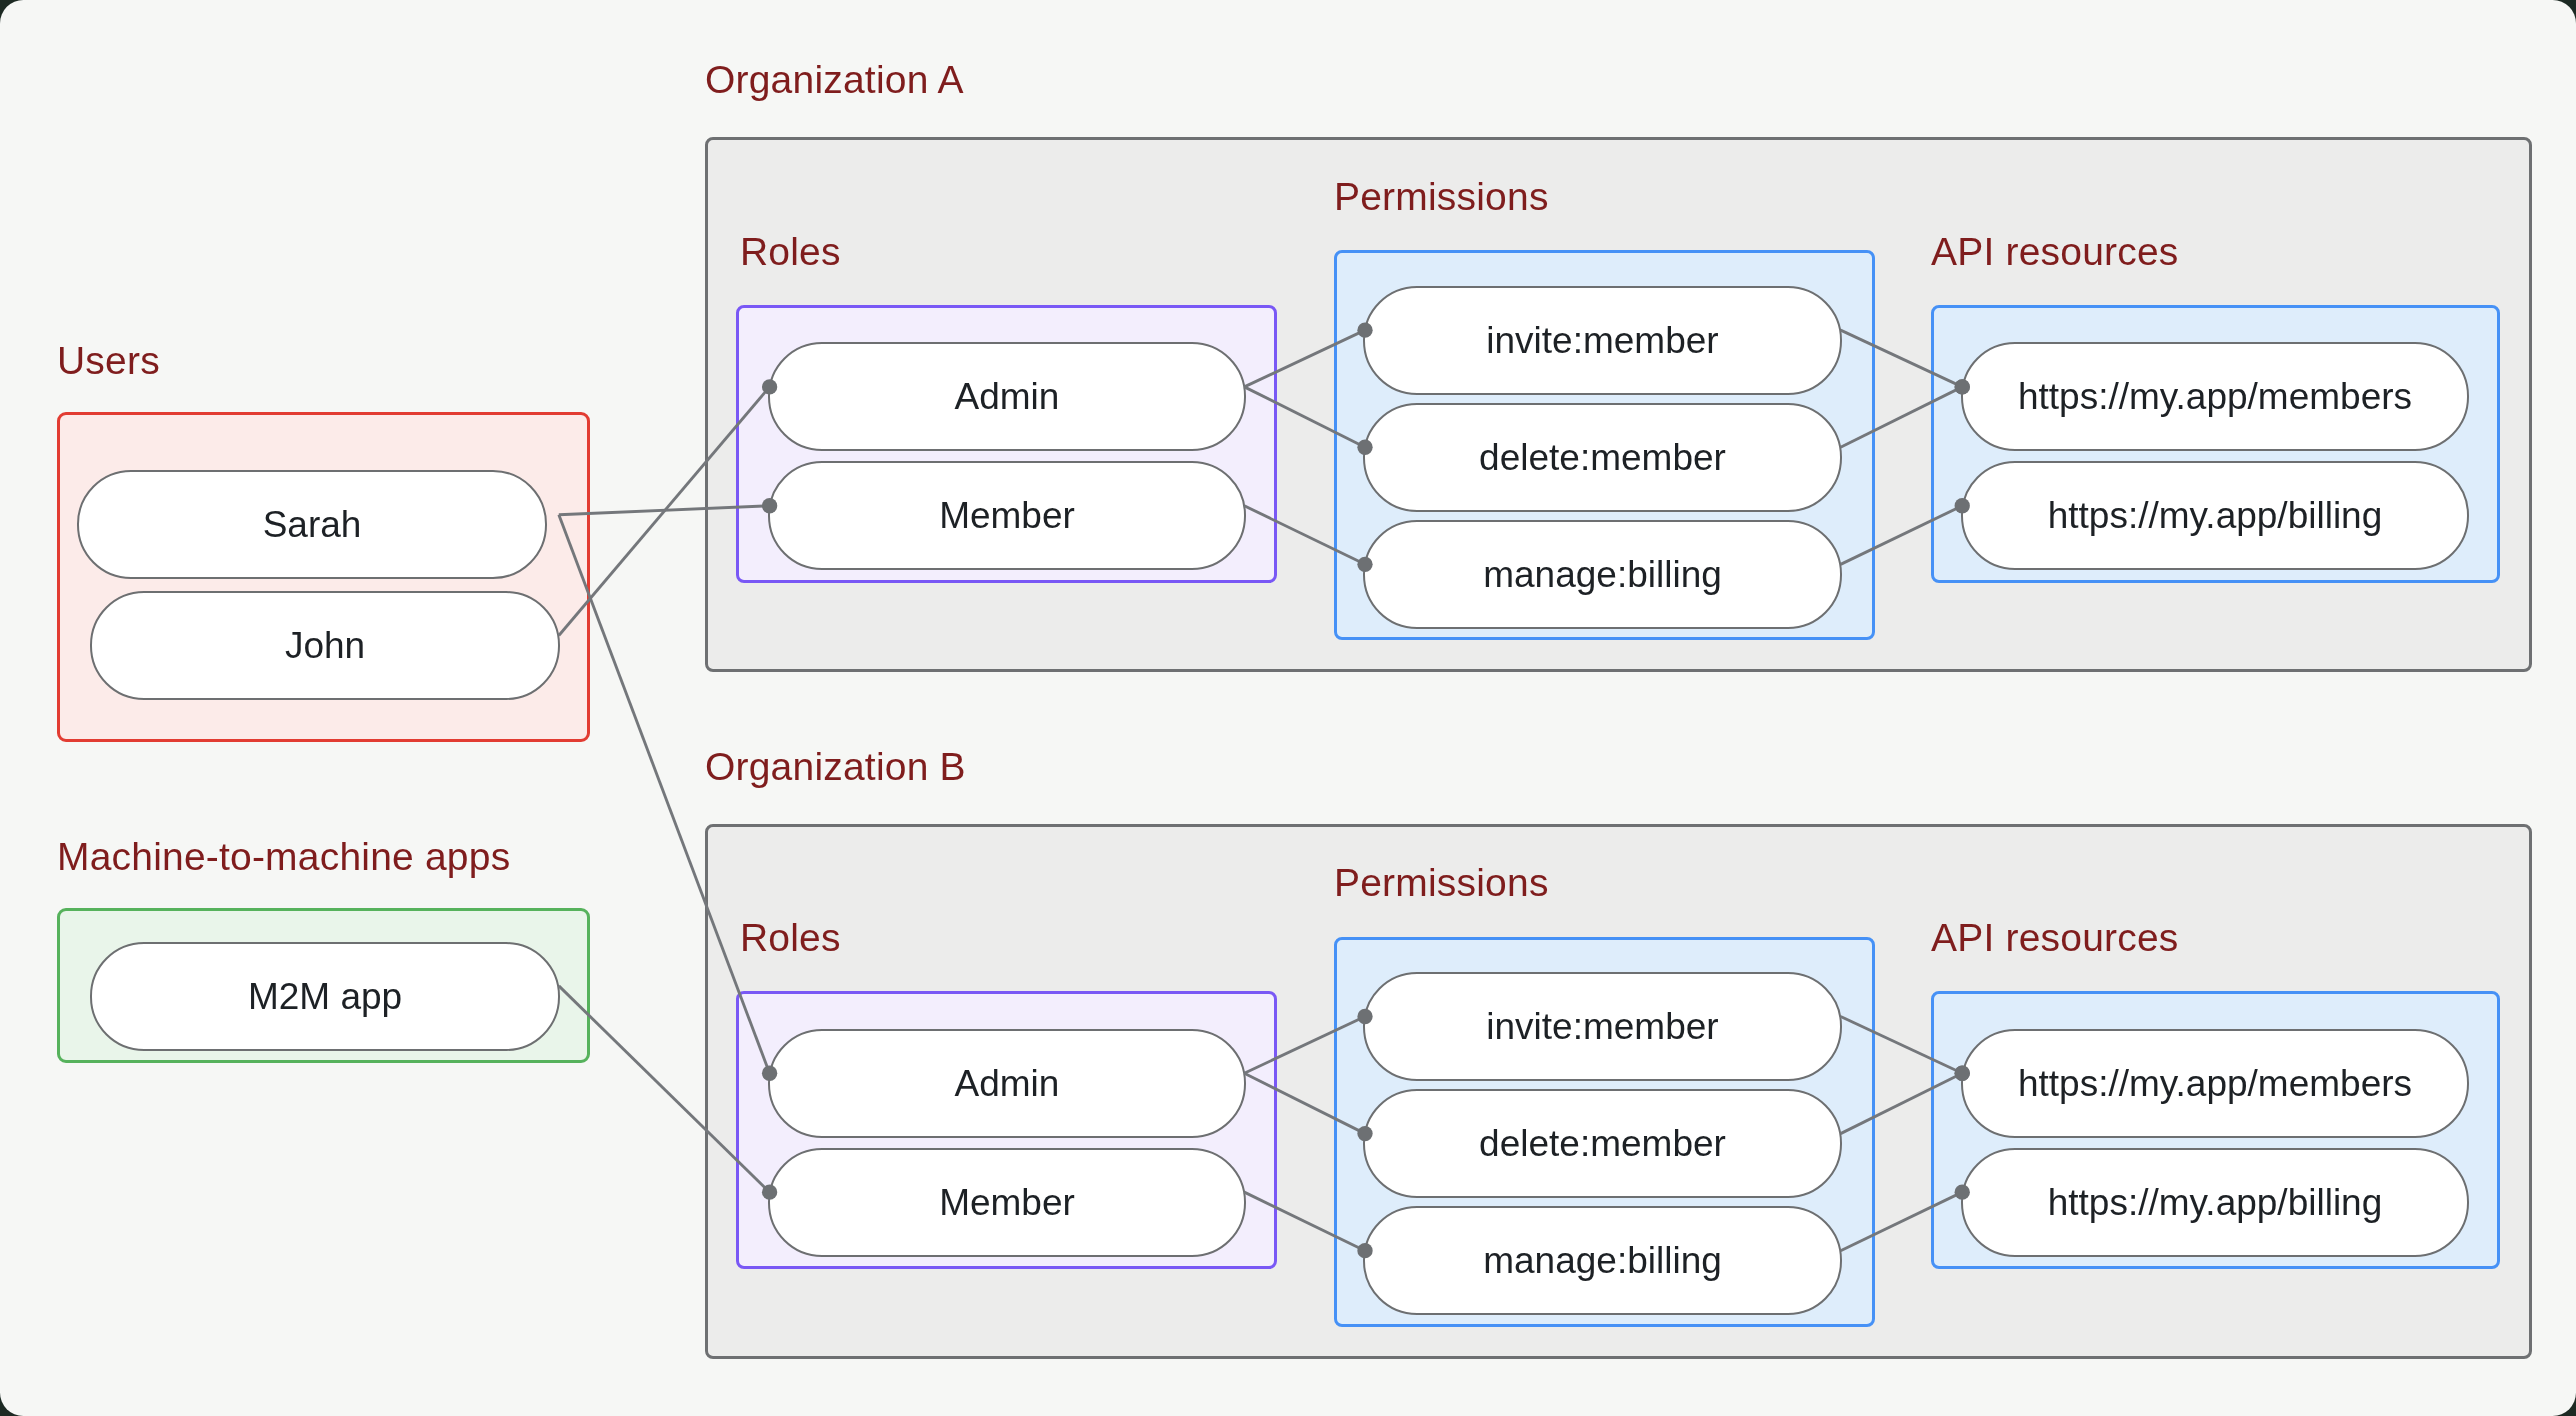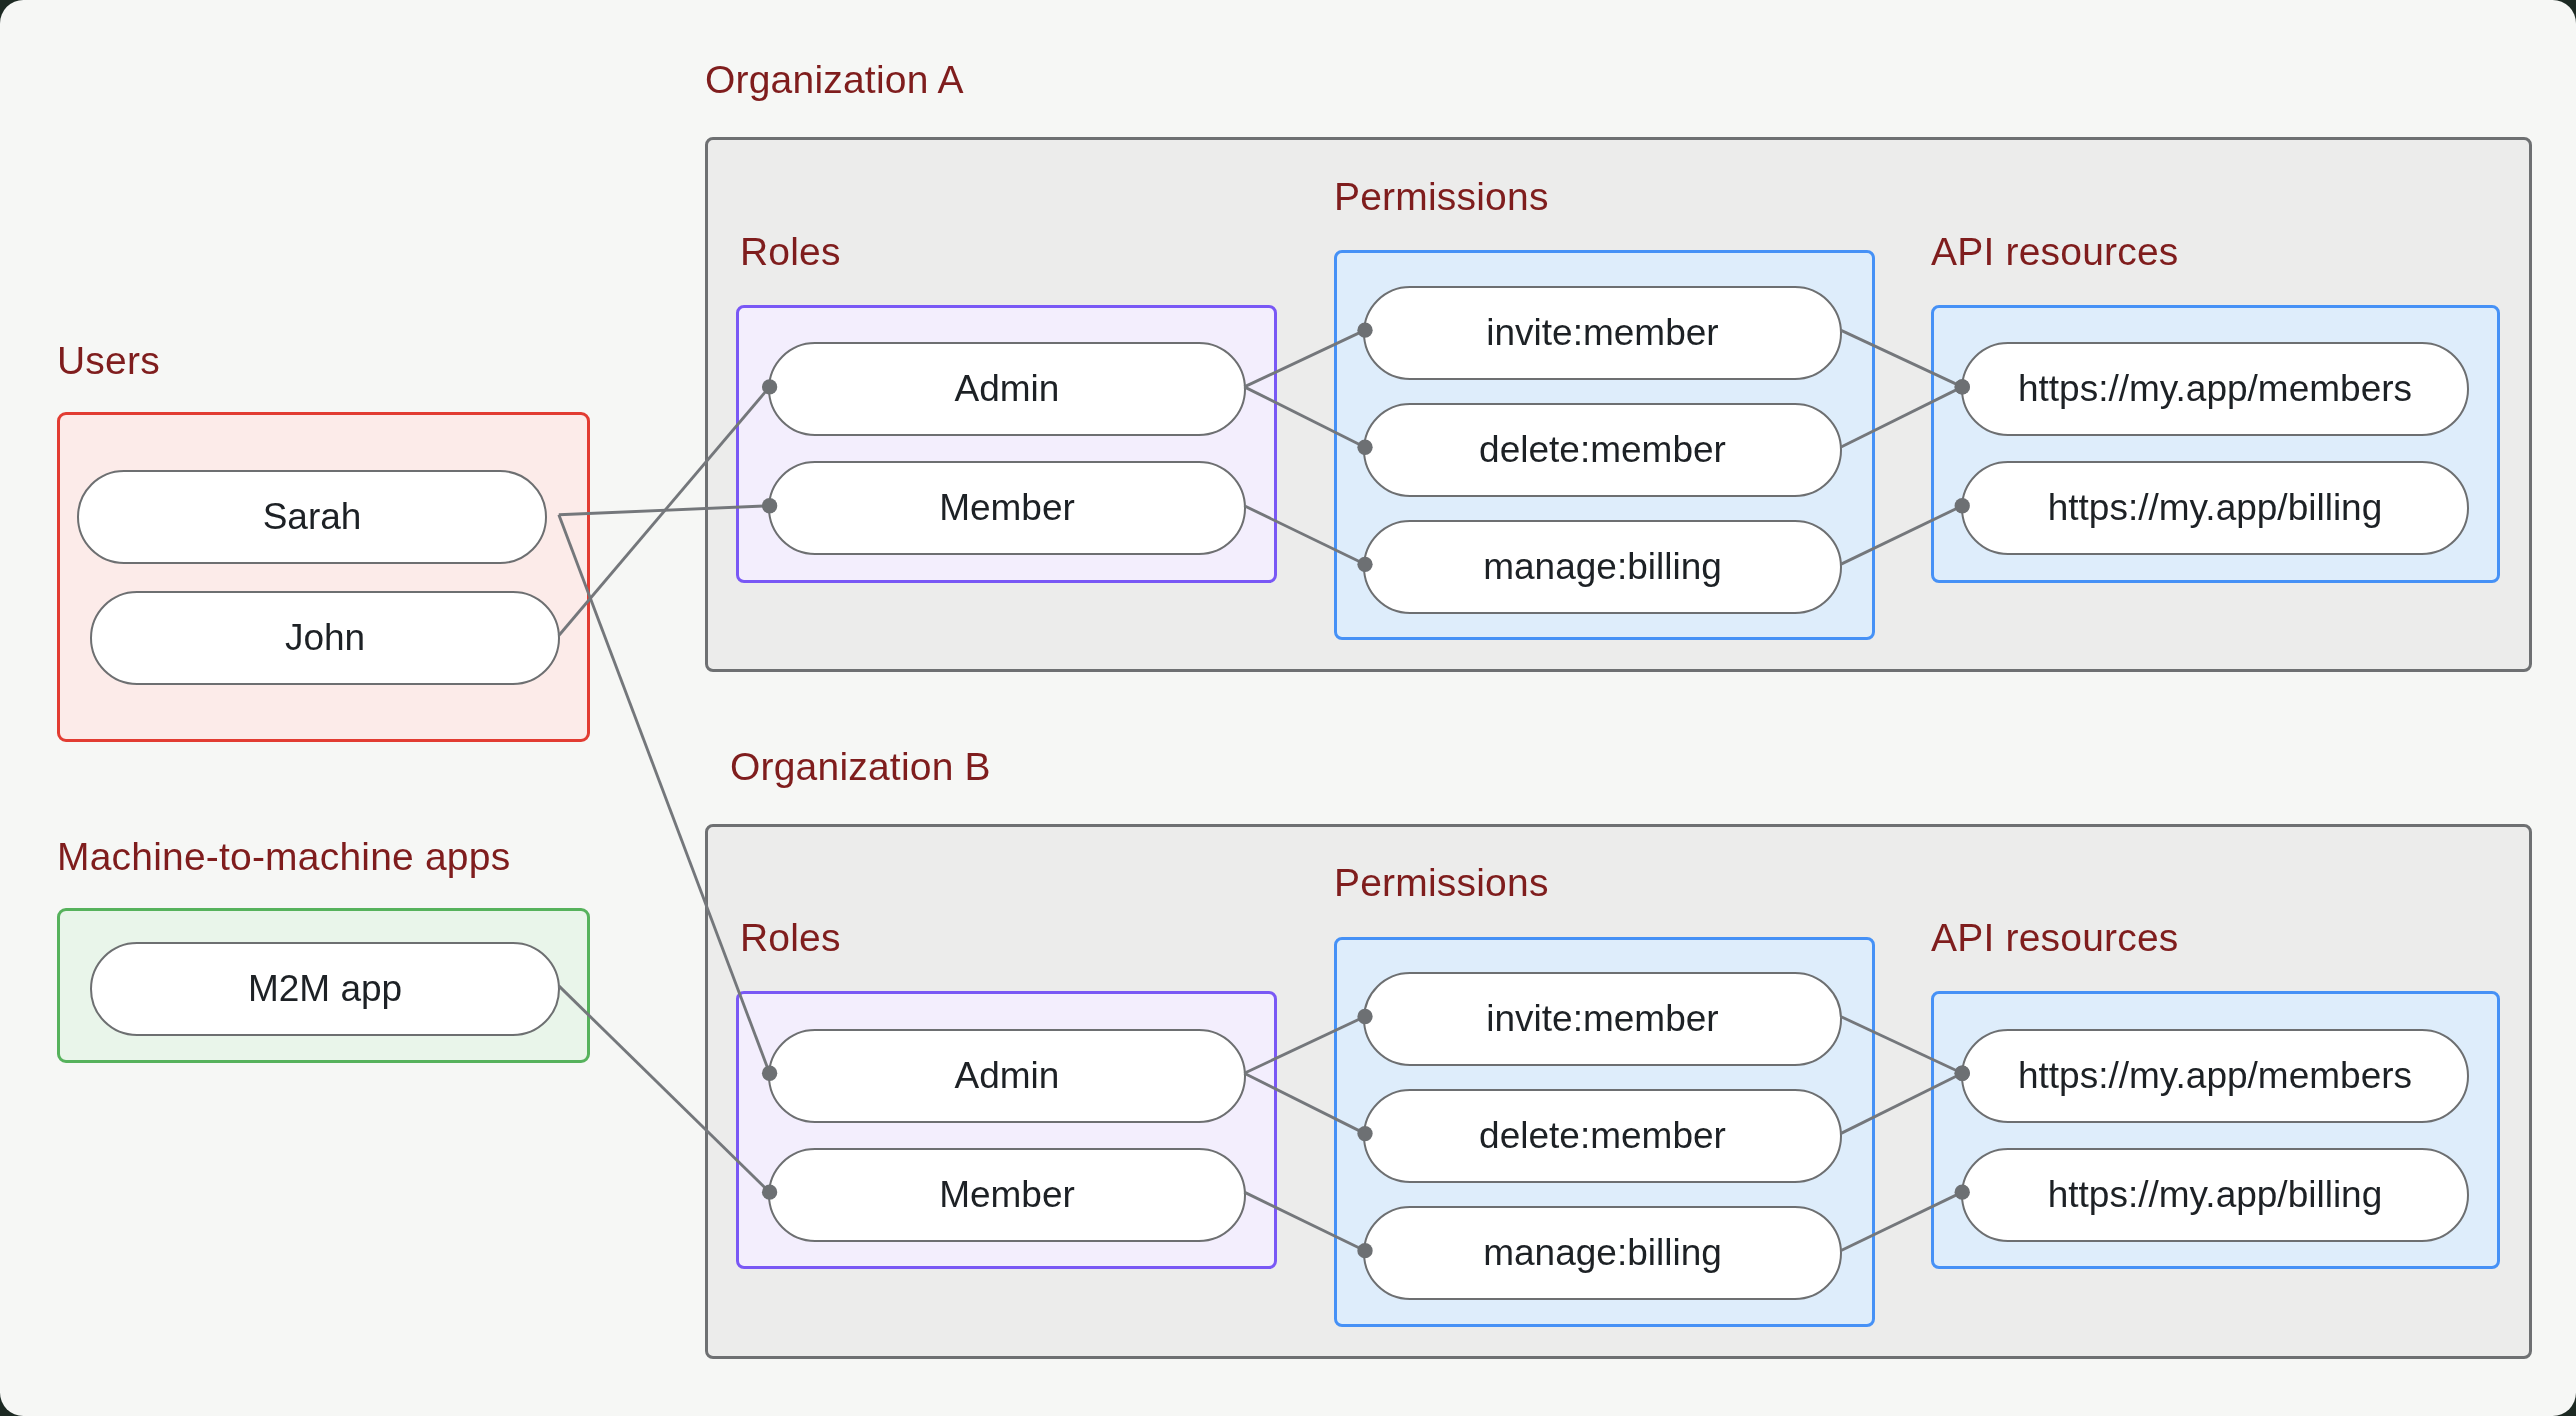--- a/index.html
+++ b/index.html
@@ -15,40 +15,40 @@
   .groupbox{position:absolute;box-sizing:border-box;border-radius:9px;}
   .orgbox{
     position:absolute;box-sizing:border-box;border-radius:8px;
     background:#ececeb;border:3.2px solid #6e7072;
   }
   .box-red{background:#fcebe9;border:3.2px solid #e23c32;}
   .box-green{background:#e9f5ea;border:3.2px solid #56b25c;}
   .box-purple{background:#f3eefd;border:3.2px solid #7958f5;border-radius:8px;}
   .box-blue{background:#deedfb;border:3.2px solid #4691f6;border-radius:8px;}
   .pill{
-    position:absolute;box-sizing:border-box;height:94px;background:#ffffff;
+    position:absolute;box-sizing:border-box;height:109px;background:#ffffff;
     border:2.7px solid #6d6f71;border-radius:54px;
     display:flex;align-items:center;justify-content:center;
     font-size:37px;color:#1d2125;white-space:nowrap;
   }
   #edges{position:absolute;left:0;top:0;z-index:6;pointer-events:none;}
   .pill{z-index:4;}
   .groupbox,.orgbox{z-index:1;}
   .inner{z-index:2;}
   .diagram-label{z-index:3;}
 </style>
 </head>
 <body>
 
 <div id="surface">
 
   <div class="diagram-label" style="left:57px;top:340px">Users</div>
   <div class="diagram-label" style="left:57px;top:836px">Machine-to-machine apps</div>
   <div class="diagram-label" style="left:705px;top:59px">Organization A</div>
-  <div class="diagram-label" style="left:730px;top:746px">Organization B</div>
+  <div class="diagram-label" style="left:705px;top:746px">Organization B</div>
 
   <div class="diagram-label" style="left:740px;top:231px">Roles</div>
   <div class="diagram-label" style="left:1334px;top:176px">Permissions</div>
   <div class="diagram-label" style="left:1931px;top:231px">API resources</div>
 
   <div class="diagram-label" style="left:740px;top:917px">Roles</div>
   <div class="diagram-label" style="left:1334px;top:862px">Permissions</div>
   <div class="diagram-label" style="left:1931px;top:917px">API resources</div>
 
   <div class="groupbox box-red" style="left:57px;top:412px;width:533px;height:330px"></div>

